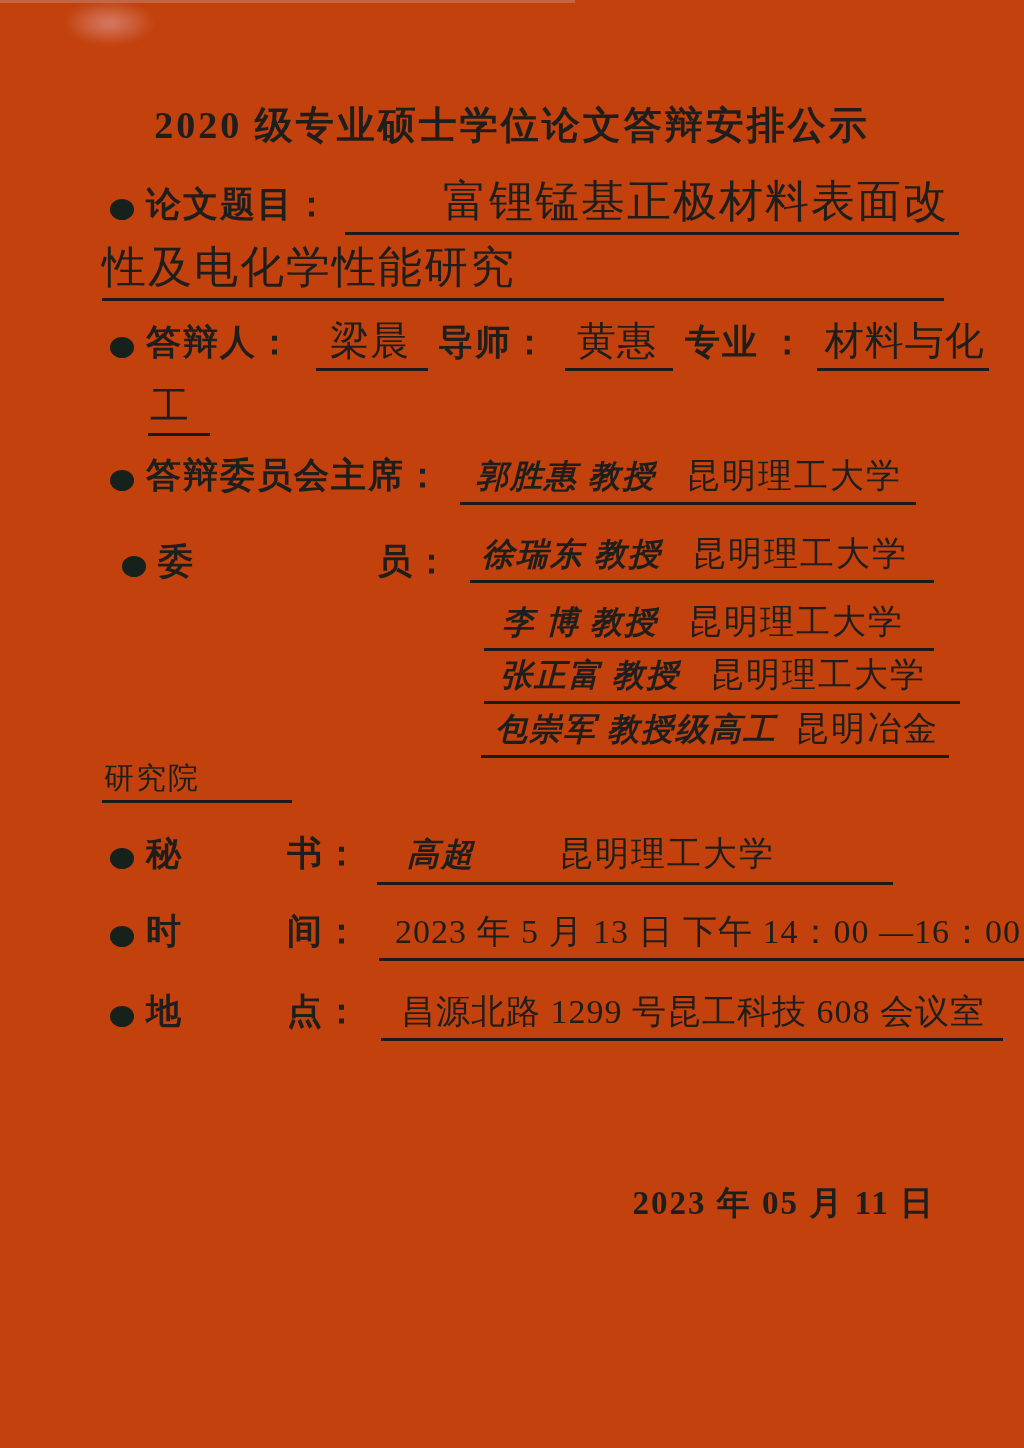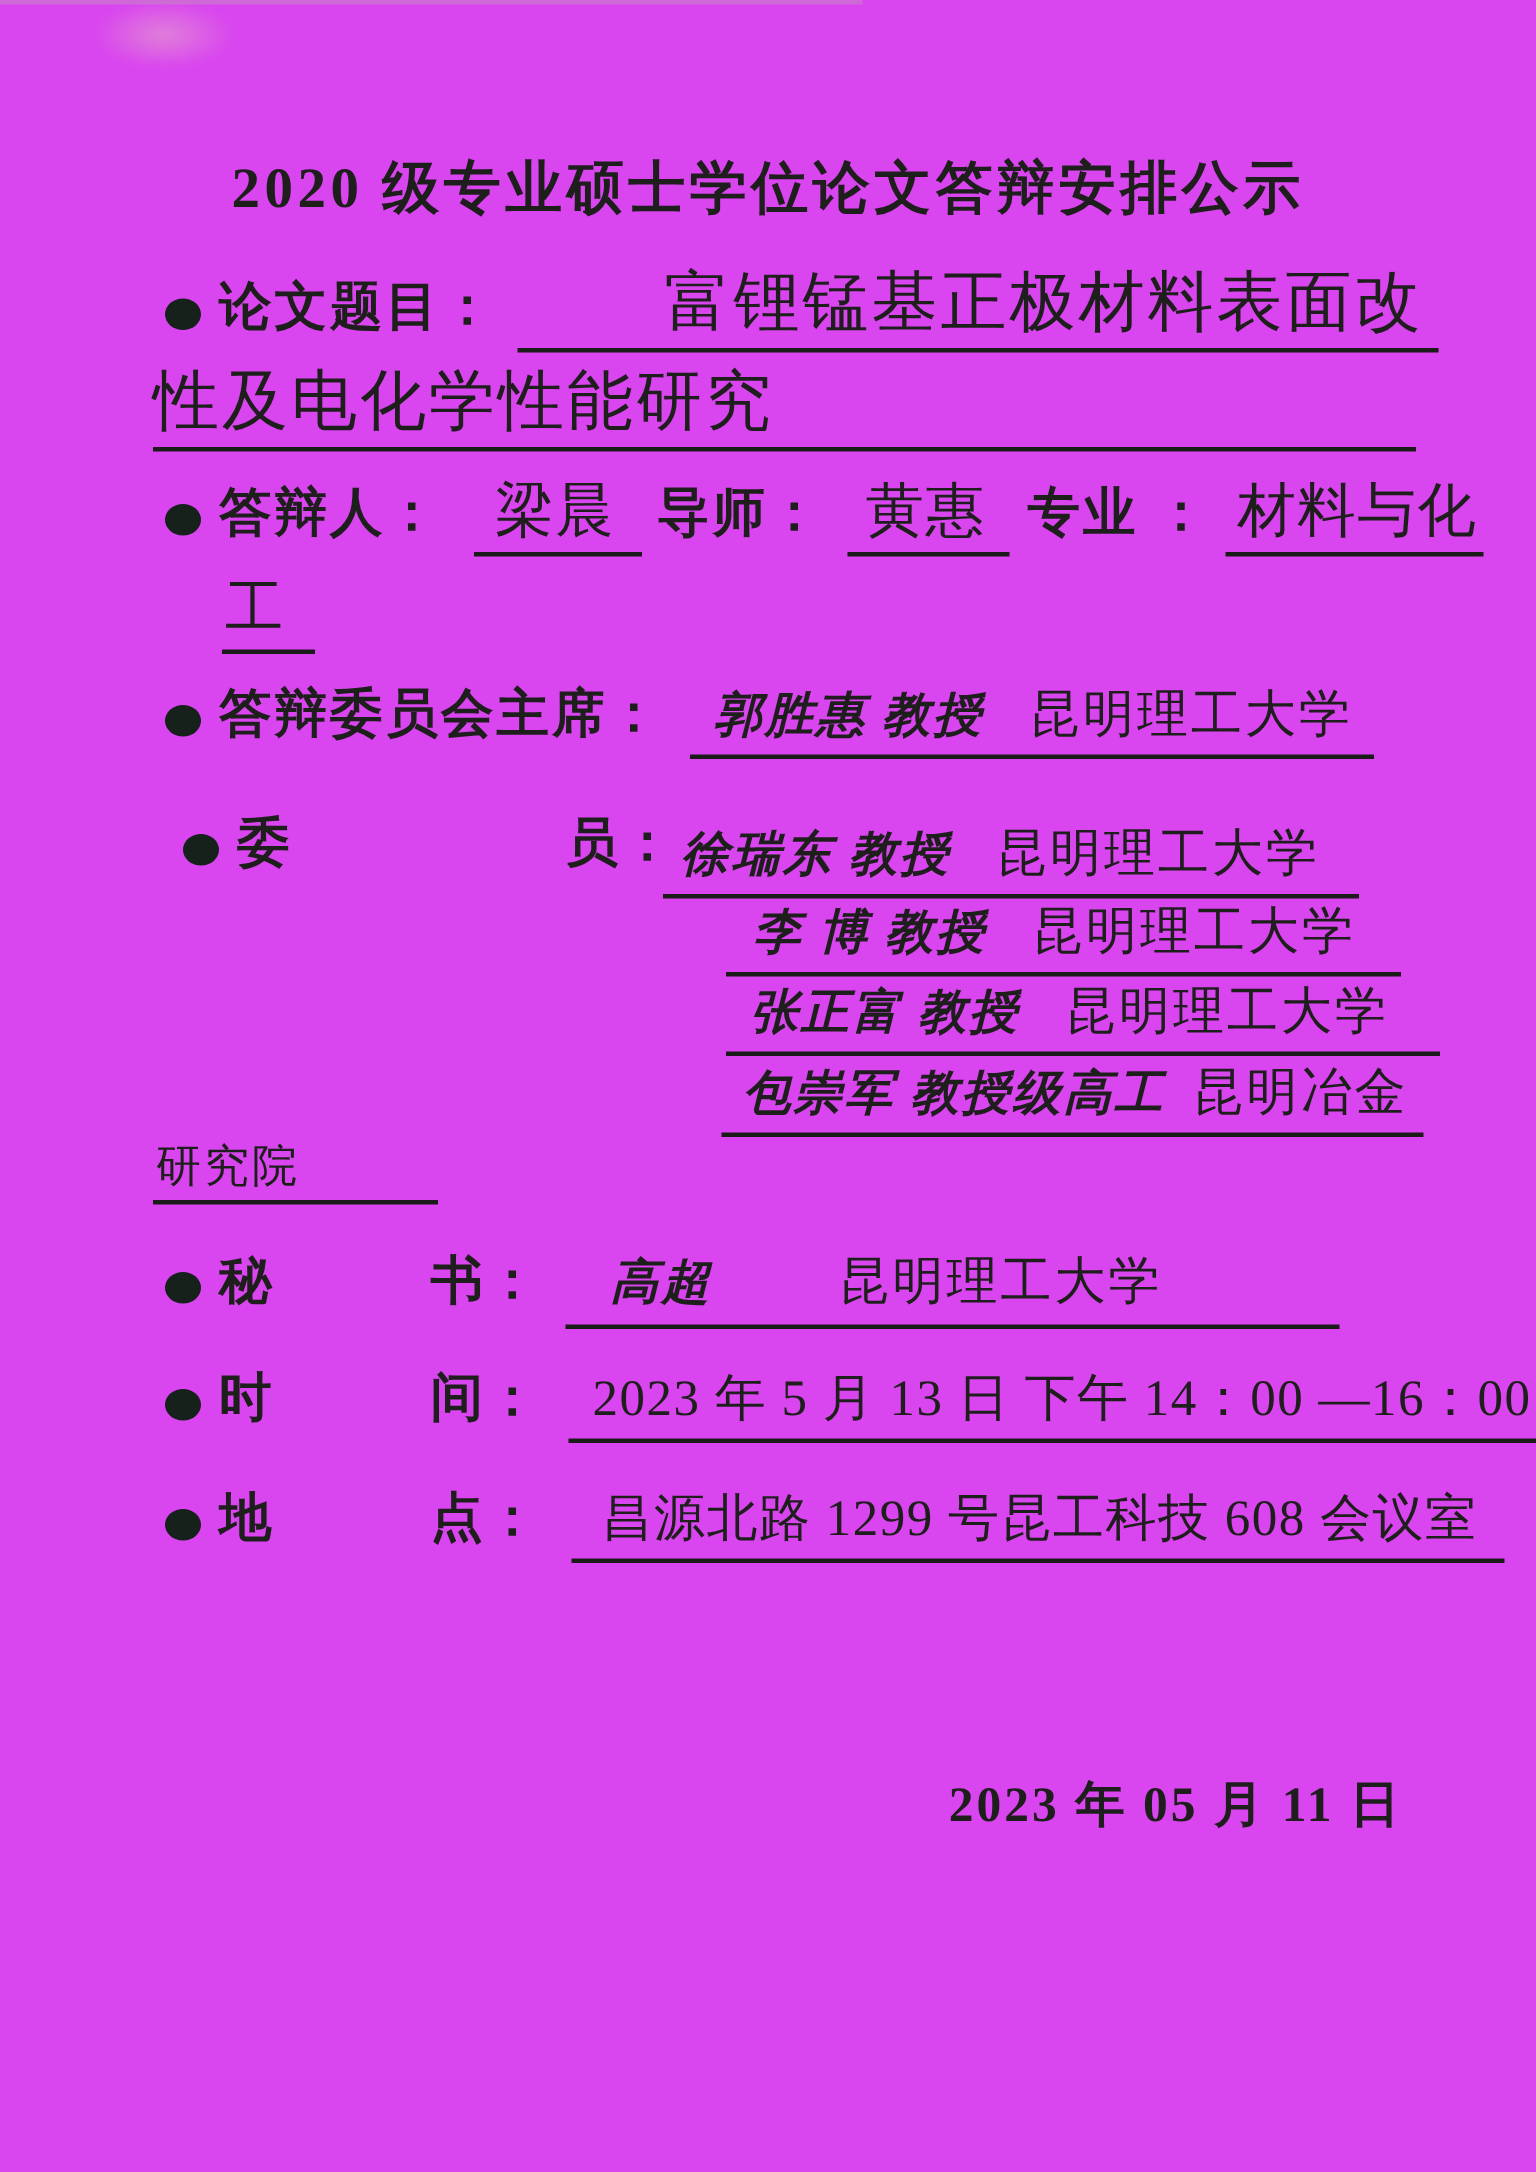--- a/index.html
+++ b/index.html
@@ -1,20 +1,20 @@
 <!DOCTYPE html>
 <html><head>
 <meta charset="utf-8">
 <style>
   html,body{margin:0;padding:0;background:#e8e8e8;}
   #page{
     position:relative;
     width:1024px;height:1448px;
     margin:0 auto;
-    background:#d946ef;
+    background:#c2410c;
     overflow:hidden;
     color:#1e1e1c;
     font-family:"Liberation Serif","DejaVu Serif",serif;
   }
   .row{position:absolute;white-space:nowrap;text-align:right;}
   .bullet{
     display:inline-block;width:24px;height:21px;border-radius:50%;
     background:#16211c;vertical-align:middle;margin-right:12px;
     transform:translateY(-3px);
   }
@@ -73,21 +73,21 @@
   </div>
 
   <div class="row" style="top:452px;left:110px;">
     <span class="bullet"></span><span class="lbl">答辩委员会主席：</span><span class="u" style="margin-left:18px;padding:0 14px 6px 16px;font-family:Liberation Serif, serif;"><span class="script">郭胜惠 教授</span><span class="nsp"></span><span class="uni">昆明理工大学</span></span>
   </div>
 
   <div class="row" style="top:538px;left:122px;">
     <span class="bullet"></span><span class="lbl">委</span><span class="gap-wide"></span><span class="lbl">员：</span>
   </div>
 
-  <div class="row" style="top:534px;left:442px;margin-top:16px;">
+  <div class="row" style="top:534px;left:470px;">
     <span class="u" style="padding:0 26px 6px 12px;"><span class="script">徐瑞东 教授</span><span class="nsp"></span><span class="uni">昆明理工大学</span></span>
   </div>
 
   <div class="row" style="top:602px;left:484px;">
     <span class="u" style="padding:0 30px 6px 18px;"><span class="script">李 博 教授</span><span class="nsp"></span><span class="uni">昆明理工大学</span></span>
   </div>
 
   <div class="row" style="top:655px;left:484px;">
     <span class="u" style="padding:0 34px 6px 16px;"><span class="script">张正富 教授</span><span class="nsp"></span><span class="uni">昆明理工大学</span></span>
   </div>

